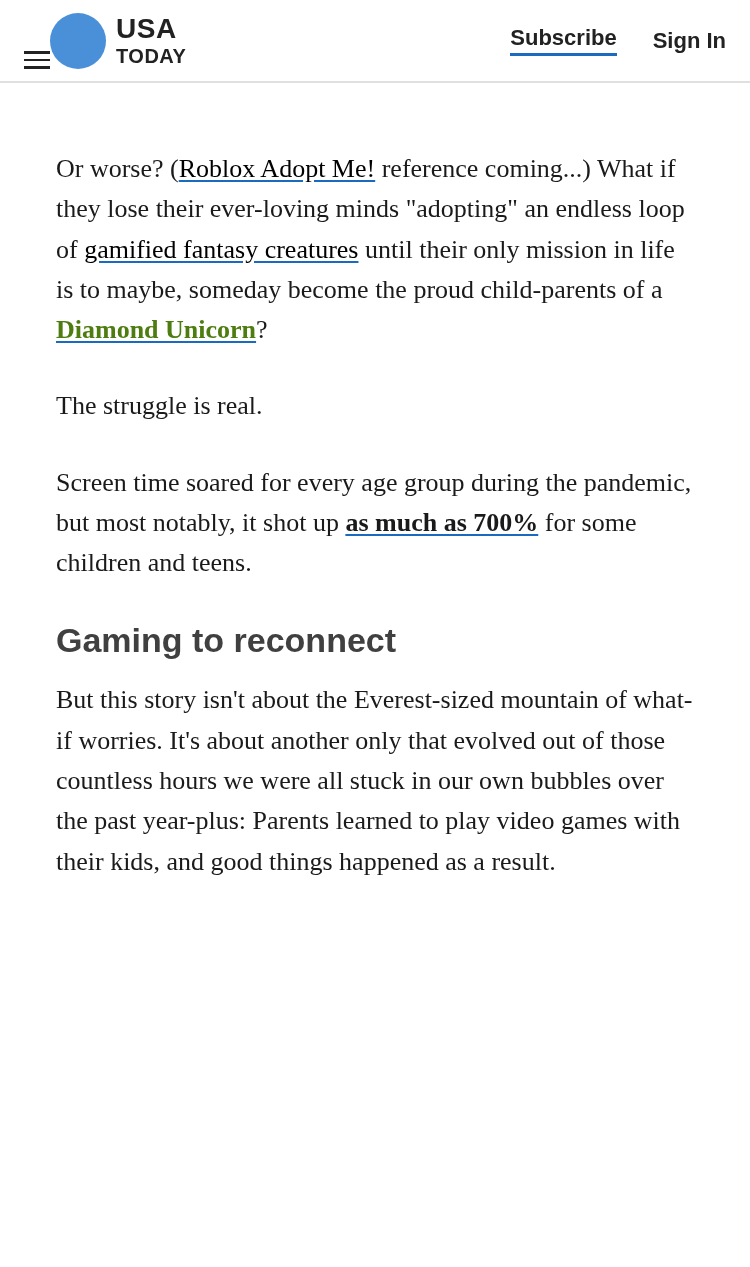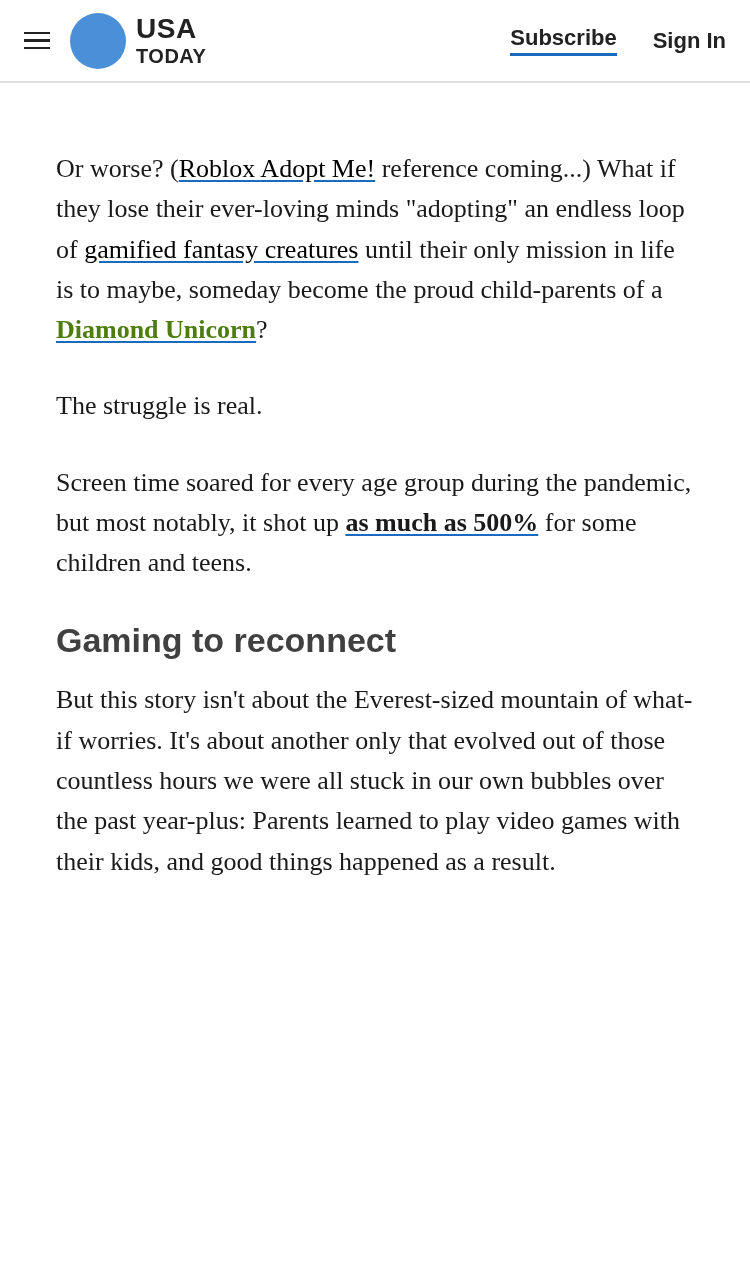--- a/index.html
+++ b/index.html
@@ -23,22 +23,21 @@
       align-items: center;
       justify-content: space-between;
       padding: 0 24px;
       height: 82px;
       border-bottom: 1px solid #e0e0e0;
       background: #ffffff;
     }
 
     .header-left {
       display: flex;
-      align-items: center;
-      gap: 20px;
+      align-items: flex-end;
     }
 
     .hamburger-icon {
       display: flex;
       flex-direction: column;
       gap: 5px;
       cursor: pointer;
     }
 
     .hamburger-icon span {
@@ -196,20 +195,20 @@
 
 <main class="content">
 
   <p class="article-paragraph">
     <span>Or worse? (</span><a class="article-link" href="#">Roblox Adopt Me!</a><span> reference coming...) What if they lose their ever-loving minds "adopting" an endless loop of </span><a class="article-link" href="#">gamified fantasy creatures</a><span> until their only mission in life is to maybe, someday become the proud child-parents of a </span><a class="article-link-bold" href="#">Diamond Unicorn</a><span>?</span>
   </p>
 
   <p class="article-paragraph">The struggle is real.</p>
 
   <p class="article-paragraph">
-    <span>Screen time soared for every age group during the pandemic, but most notably, it shot up </span><a class="article-link-inline" href="#">as much as 500%</a><span> for some children and teens.</span>
+    <span>Screen time soared for every age group during the pandemic, but most notably, it shot up </span><a class="article-link-inline" href="#">as much as 700%</a><span> for some children and teens.</span>
   </p>
 
   <h2 class="section-heading">Gaming to reconnect</h2>
 
   <p class="article-paragraph">But this story isn't about the Everest-sized mountain of what-if worries. It's about another only that evolved out of those countless hours we were all stuck in our own bubbles over the past year-plus: Parents learned to play video games with their kids, and good things happened as a result.</p>
 
 </main>
 
 </body></html>

